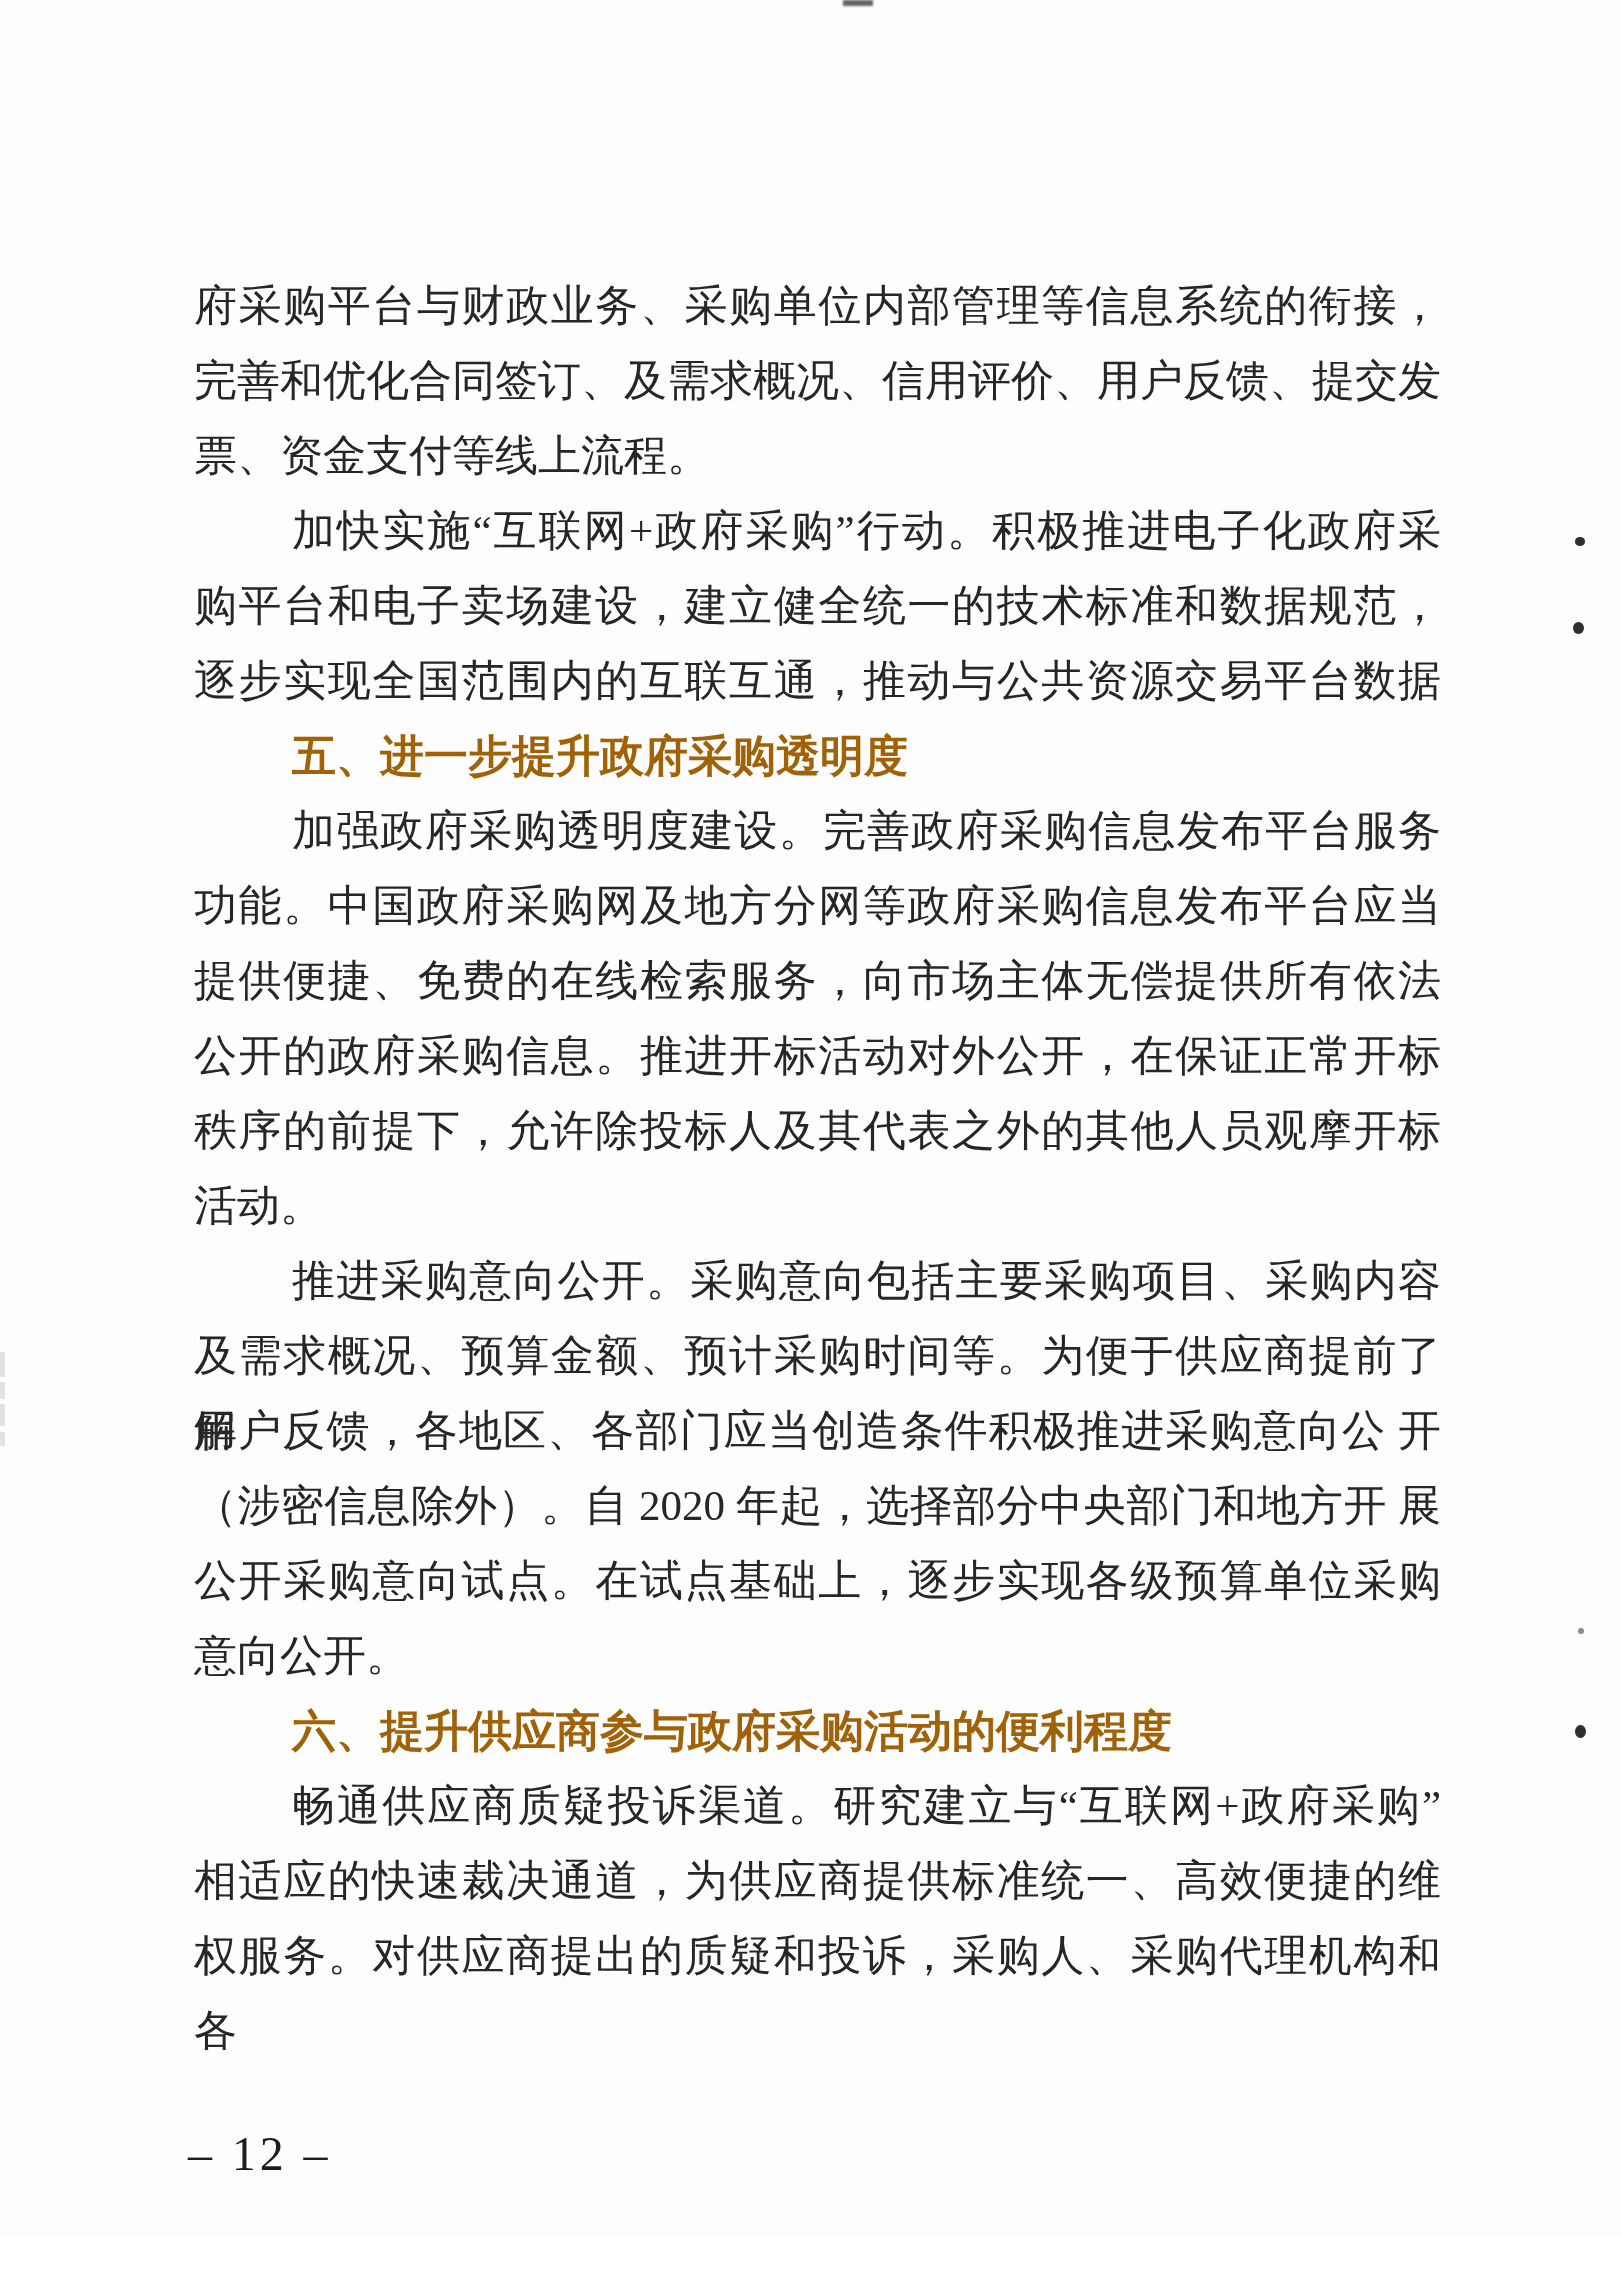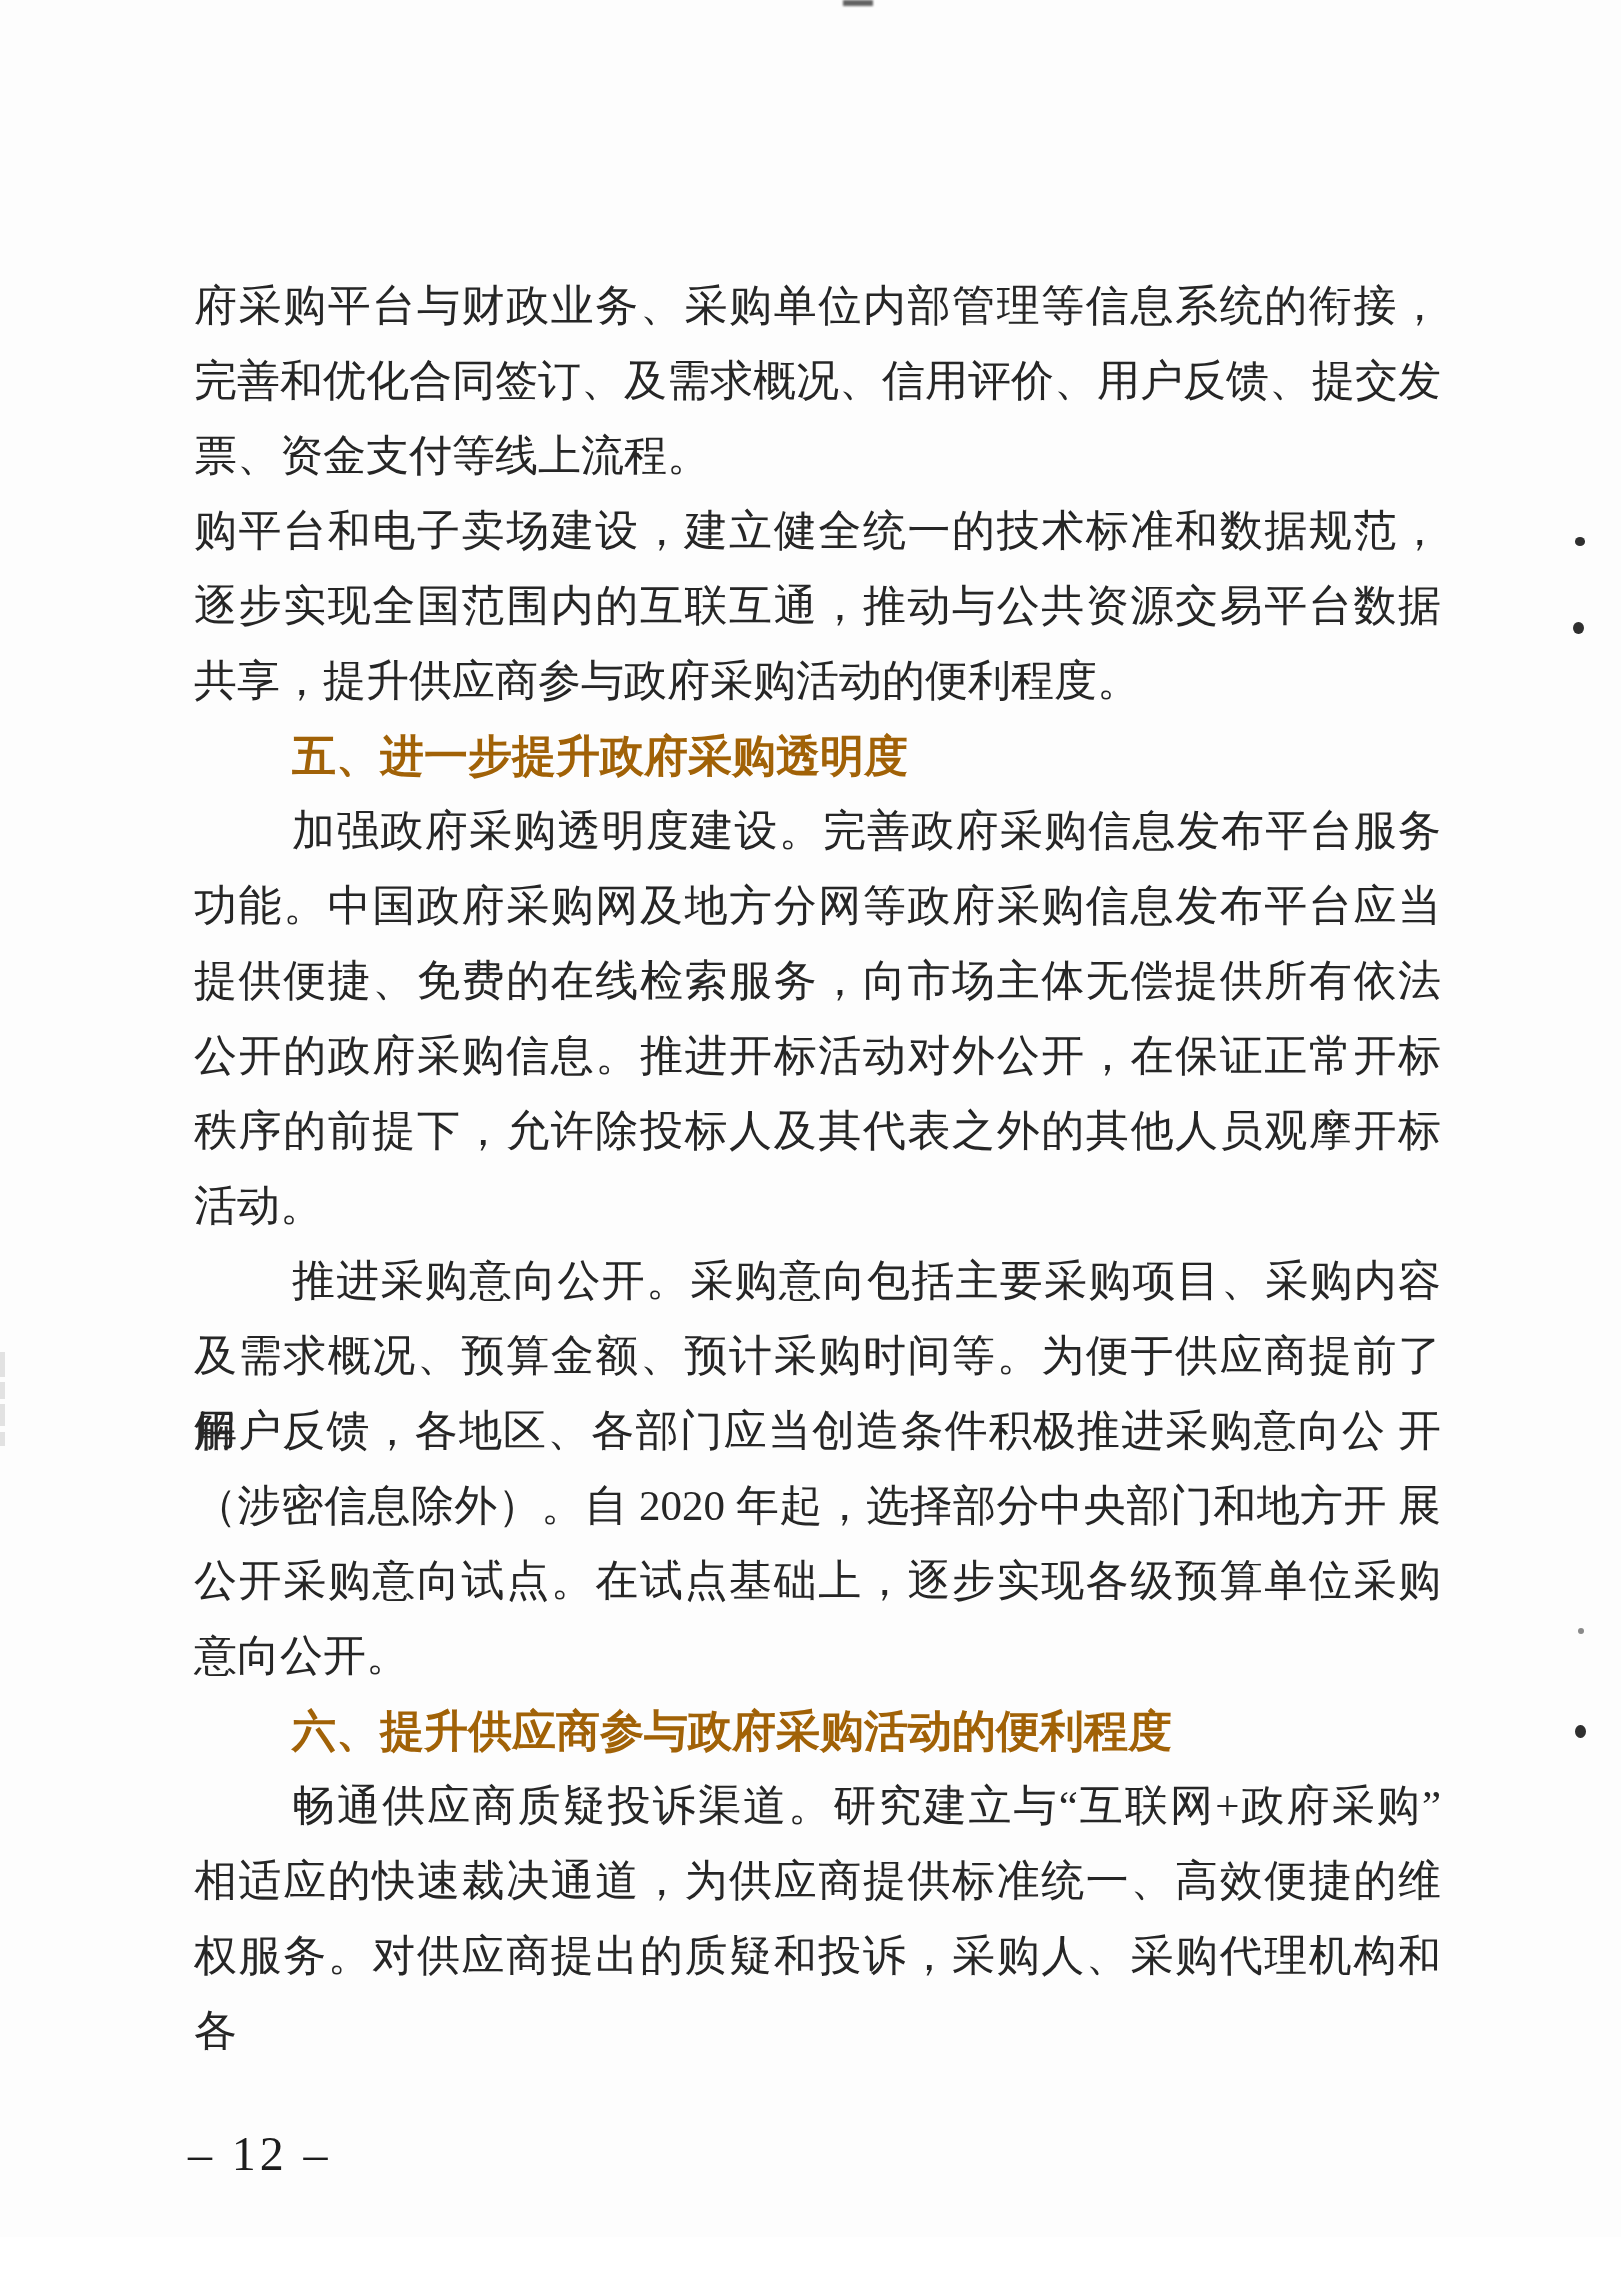--- a/index.html
+++ b/index.html
@@ -96,23 +96,23 @@
   <div class="edge-mark e4"></div>
   <div class="speck s1"></div>
   <div class="speck s2"></div>
   <div class="speck s3"></div>
   <div class="speck s4"></div>
 
   <div class="body-text">
     <div class="line just">府采购平台与财政业务、采购单位内部管理等信息系统的衔接，</div>
     <div class="line just">完善和优化合同签订、及需求概况、信用评价、用户反馈、提交发</div>
     <div class="line short">票、资金支付等线上流程。</div>
+    <div class="line just indent">加快实施“互联网+政府采购”行动。积极推进电子化政府采</div>
     <div class="line just">购平台和电子卖场建设，建立健全统一的技术标准和数据规范，</div>
     <div class="line just">逐步实现全国范围内的互联互通，推动与公共资源交易平台数据</div>
-    <div class="line short">共享，提升供应商参与政府采购活动的便利程度。</div>
     <div class="line short indent heading">五、进一步提升政府采购透明度</div>
     <div class="line just indent">加强政府采购透明度建设。完善政府采购信息发布平台服务</div>
     <div class="line just">功能。中国政府采购网及地方分网等政府采购信息发布平台应当</div>
     <div class="line just">提供便捷、免费的在线检索服务，向市场主体无偿提供所有依法</div>
     <div class="line just">公开的政府采购信息。推进开标活动对外公开，在保证正常开标</div>
     <div class="line just">秩序的前提下，允许除投标人及其代表之外的其他人员观摩开标</div>
     <div class="line short">活动。</div>
     <div class="line just indent">推进采购意向公开。采购意向包括主要采购项目、采购内容</div>
     <div class="line just">及需求概况、预算金额、预计采购时间等。为便于供应商提前了 解</div>
     <div class="line just">用户反馈，各地区、各部门应当创造条件积极推进采购意向公 开</div>

